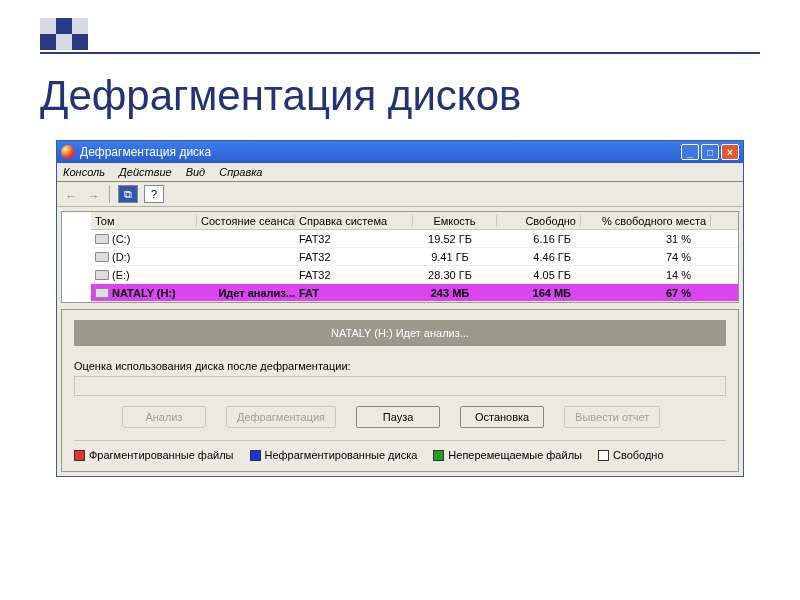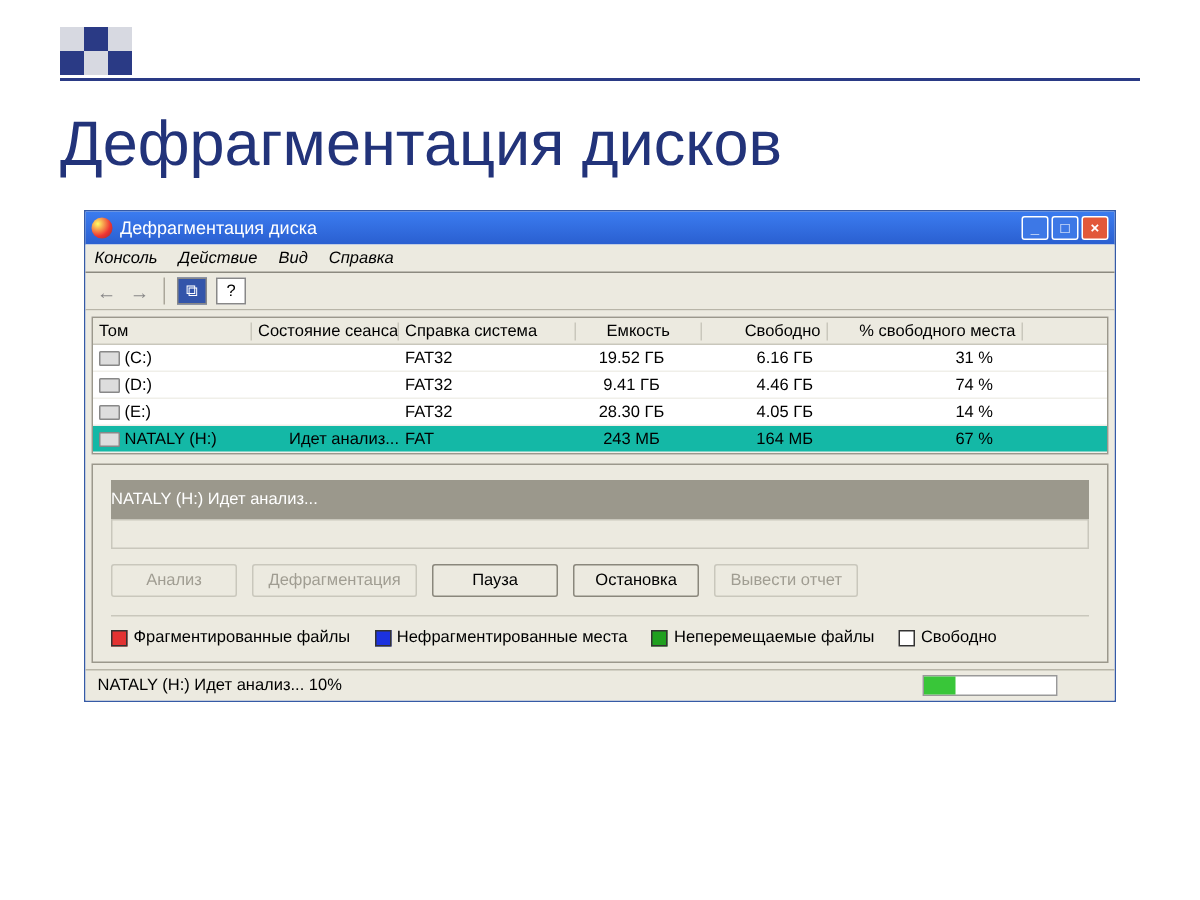--- a/index.html
+++ b/index.html
@@ -99,25 +99,26 @@
   }
 
   .grid-frame {
     background: #fff;
     border: 1px solid #9b988c;
   }
   .gridhead, .gridrow {
     display: flex;
     align-items: center;
     height: 18px;
+    margin-left: 29px;
   }
   .gridhead { background: #eceae0; border-bottom: 1px solid #c9c7bc; }
   .gridhead .c { border-right: 1px solid #c9c7bc; padding: 0 4px; }
   .gridrow { border-bottom: 1px solid #f0efe9; }
-  .gridrow.sel { background: #14b8a6; }
+  .gridrow.sel { background: #d946ef; font-weight: bold; }
   .c { overflow: hidden; white-space: nowrap; }
   .c1 { width: 106px; padding-left: 4px; display: flex; align-items: center; gap: 3px;}
   .c2 { width: 98px; padding-left: 4px; text-align: right;}
   .c3 { width: 118px; padding-left: 4px;}
   .c4 { width: 84px; text-align: center; padding-right: 10px;}
   .c5 { width: 84px; text-align: right; padding-right: 10px;}
   .c6 { width: 130px; text-align: right; padding-right: 20px;}
   .drive-icon {
     width: 14px; height: 10px; background: #ddd; border: 1px solid #888; border-radius: 1px;
     display:inline-block;
@@ -126,27 +127,27 @@
   .panel {
     margin-top: 6px;
     background: #eceae0;
     border: 1px solid #9b988c;
     padding: 10px 12px;
   }
   .panel-label { margin-bottom: 4px; }
   .ubar {
     height: 26px;
     background: #9b988c;
-    display: flex; align-items: center; justify-content: flex-start;
+    display: flex; align-items: center; justify-content: center;
     color: #fff;
     font-size: 11px;
   }
   .ubar.empty { height: 20px; background: #eceae0; border: 1px solid #c9c7bc; }
   .btnrow {
-    display: flex; gap: 10px; margin-top: 10px;
+    display: flex; gap: 20px; margin-top: 10px; margin-left: 48px;
   }
   .btn {
     height: 22px; min-width: 84px;
     padding: 0 10px;
     display: inline-flex; align-items: center; justify-content: center;
     background: #eceae0;
     border: 1px solid #8a877c;
     border-radius: 2px;
     font-size: 11px;
   }
@@ -268,51 +269,45 @@
         <div class="c c4">243 МБ</div>
         <div class="c c5">164 МБ</div>
         <div class="c c6">67 %</div>
       </div>
     </div>
 
     <div class="panel">
       <div class="ubar">
         <span>NATALY (H:) Идет анализ...</span>
       </div>
+      <div class="panel-label" style="margin-top:14px;">Оценка использования диска после дефрагментации:</div>
       <div class="ubar empty"></div>
 
       <div class="btnrow">
         <div class="btn disabled">Анализ</div>
         <div class="btn disabled">Дефрагментация</div>
         <div class="btn">Пауза</div>
         <div class="btn">Остановка</div>
         <div class="btn disabled">Вывести отчет</div>
       </div>
 
       <div class="legend">
         <div class="legend-item">
             <span class="sw red"></span>
             <span>Фрагментированные файлы</span>
           </div>
         <div class="legend-item">
             <span class="sw blue"></span>
-            <span>Нефрагментированные места</span>
+            <span>Нефрагментированные диска</span>
           </div>
         <div class="legend-item">
             <span class="sw green"></span>
             <span>Неперемещаемые файлы</span>
           </div>
         <div class="legend-item">
             <span class="sw white"></span>
             <span>Свободно</span>
           </div>
       </div>
     </div>
   </div>
 
-  <div class="statusbar">
-    <span>NATALY (H:) Идет анализ... 10%</span>
-    <span class="spacer"></span>
-    <div class="progress">
-      <div class="fill"></div>
-    </div>
-  </div>
 </div>
 
 </body></html>

